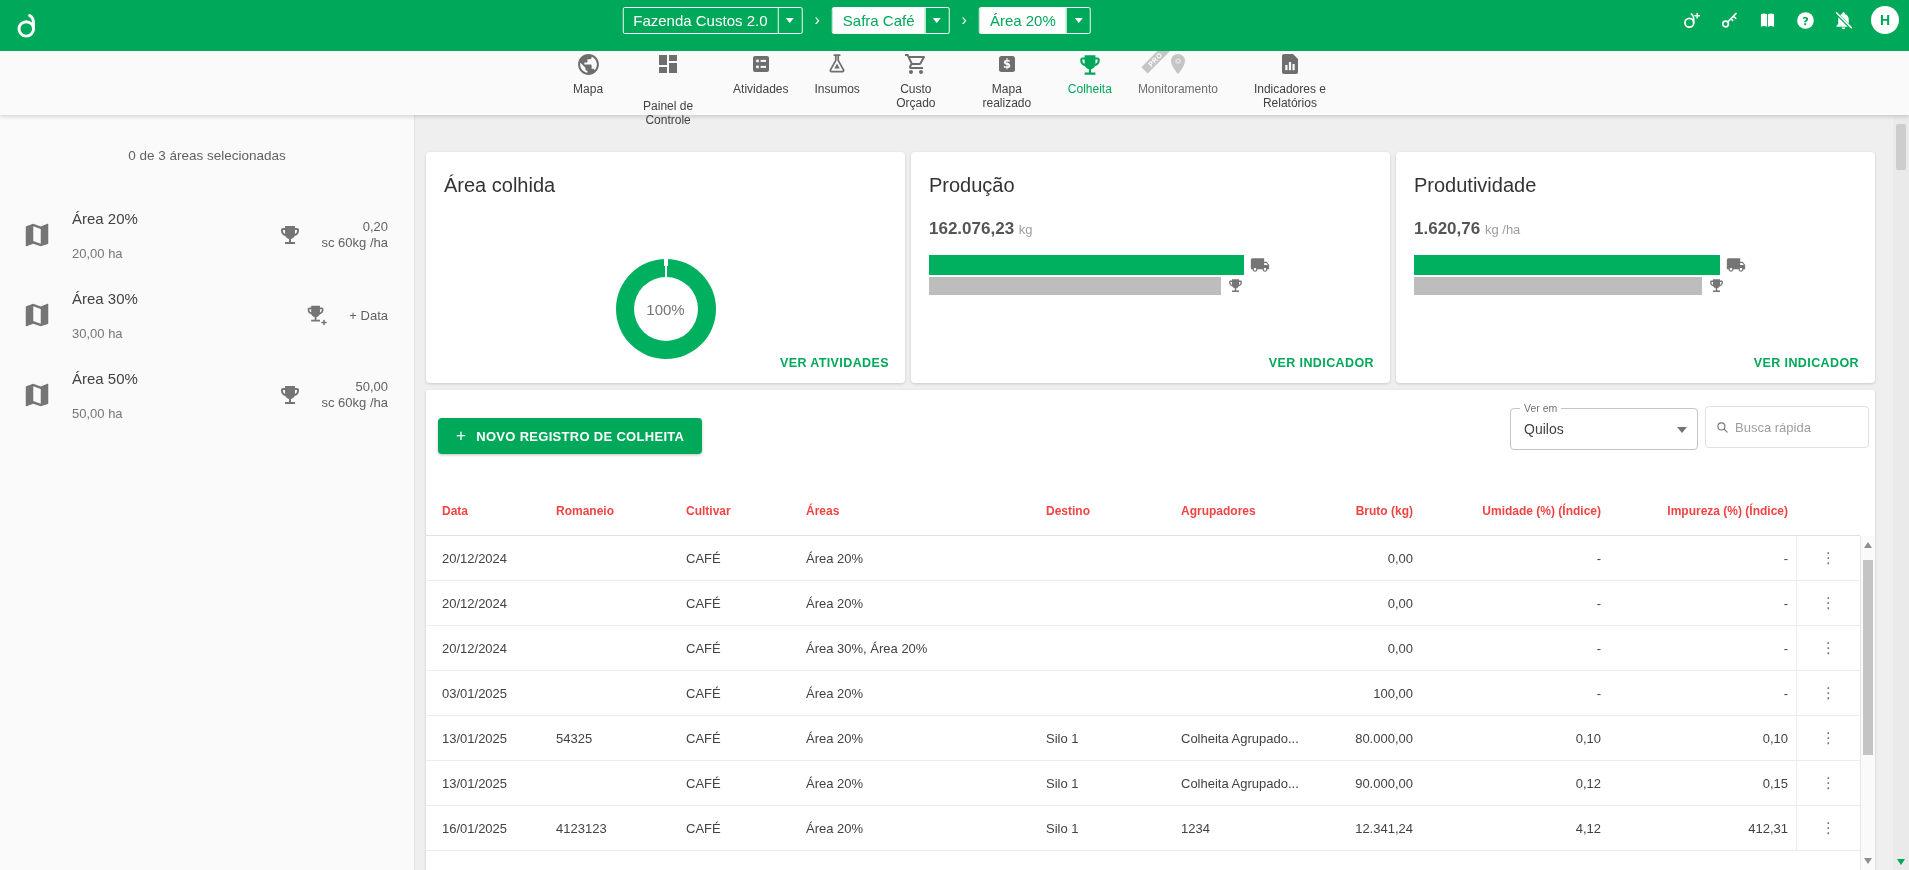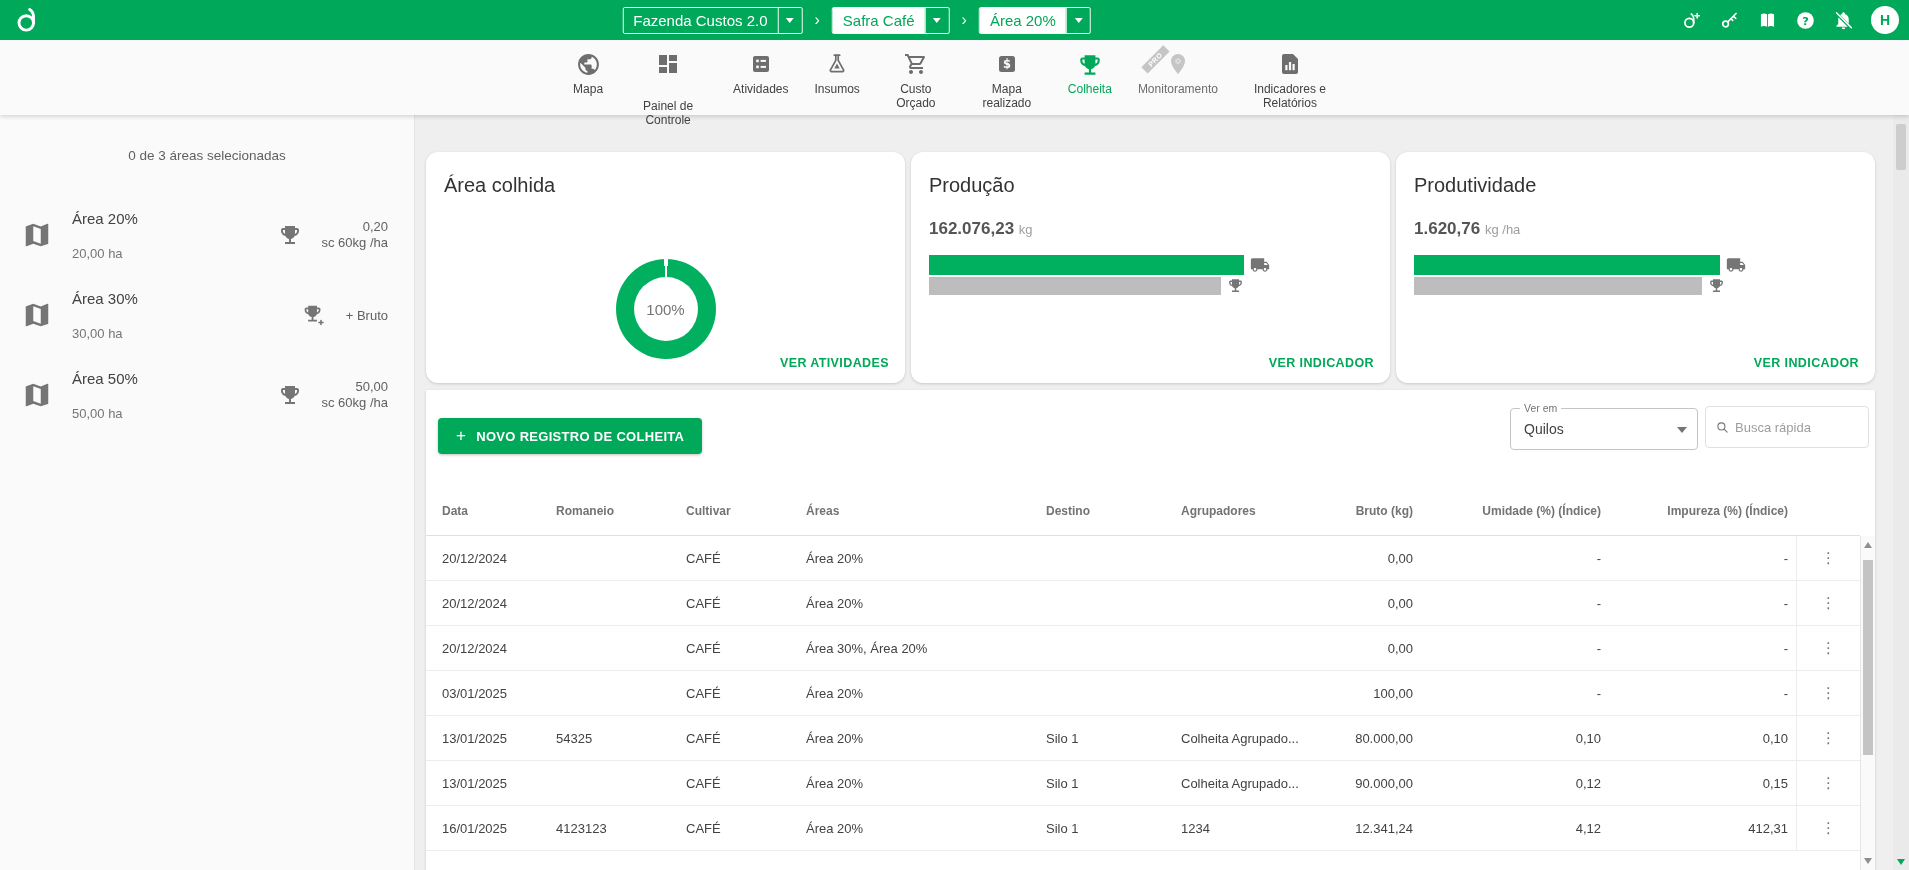--- a/index.html
+++ b/index.html
@@ -1,21 +1,21 @@
 <!DOCTYPE html>
 <html><head>
 <meta charset="utf-8">
 <style>
   * { margin:0; padding:0; box-sizing:border-box; }
   html,body { width:1909px; height:870px; overflow:hidden; }
   body { font-family:"Liberation Sans","DejaVu Sans",sans-serif; background:#efefef; color:#424242; }
   #app { position:relative; width:1909px; height:870px; }
 
   
-  .header { position:absolute; top:0; left:0; right:0; height:40px; background:#00a859; display:flex; align-items:center; z-index:30; }
+  .header { position:absolute; top:0; left:0; right:0; height:51px; background:#00a859; display:flex; align-items:center; z-index:30; }
   .logo { margin-left:14px; width:28px; height:28px; }
   .crumbs { position:absolute; left:calc(50% - 98px); top:0; height:40px; transform:translateX(-50%); display:flex; align-items:center; gap:12px; }
   .crumb-sep { color:#fff; font-size:16px; opacity:.95; }
   .crumb { display:flex; align-items:stretch; height:27px; border:1px solid rgba(255,255,255,.95); border-radius:2px; overflow:hidden; cursor:pointer; }
   .crumb .lbl { display:flex; align-items:center; padding:0 10px; font-size:15px; color:#fff; white-space:nowrap; }
   .crumb .arr { display:flex; align-items:center; justify-content:center; width:24px; border-left:1px solid rgba(255,255,255,.95); }
   .crumb .arr i { width:0; height:0; border-left:4.5px solid transparent; border-right:4.5px solid transparent; border-top:5.5px solid #fff; }
   .crumb.sel .lbl { background:#fff; color:#00a859; }
   .header-actions { position:absolute; right:10px; top:0; height:40px; display:flex; align-items:center; gap:17px; }
   .hicon { width:21px; height:21px; cursor:pointer; display:block; }
@@ -42,21 +42,21 @@
   .area-name { font-size:15px; color:#424242; }
   .area-size { font-size:13px; color:#757575; margin-top:19px; }
   .goal { display:flex; align-items:center; gap:20px; }
   .goal .tico { width:24px; height:24px; position:relative; flex:none; }
   .goal-val { text-align:right; font-size:13px; color:#616161; line-height:1.25; }
   .goal-add { font-size:13px; color:#616161; }
 
   
   .main { position:absolute; top:115px; left:415px; width:1478px; bottom:0; background:#efefef; }
   .cards { position:absolute; top:37px; left:11px; right:18px; height:231px; display:flex; gap:6px; }
-  .card { flex:1; background:#fff; border-radius:12px; box-shadow:0 1px 3px rgba(0,0,0,.16); position:relative; padding:22px 18px; }
+  .card { flex:1; background:#fff; border-radius:4px; box-shadow:0 1px 3px rgba(0,0,0,.16); position:relative; padding:22px 18px; }
   .card-title { font-size:20px; color:#333; font-weight:400; }
   .card-action { position:absolute; right:16px; bottom:13px; font-size:12.5px; font-weight:bold; letter-spacing:.4px; color:#00a859; cursor:pointer; }
   .donut { position:absolute; left:50%; top:107px; transform:translateX(-50%); width:100px; height:100px; border-radius:50%;
            background:conic-gradient(from 358deg,#fff 0 4deg,#00b05e 4deg 360deg); display:flex; align-items:center; justify-content:center; }
   .donut-hole { width:64px; height:64px; border-radius:50%; background:#fff; display:flex; align-items:center; justify-content:center; font-size:15px; color:#757575; }
   .metric { margin-top:22px; font-size:17px; font-weight:bold; color:#555; }
   .metric .unit { font-size:13px; font-weight:normal; color:#9e9e9e; }
   .bars { margin-top:16px; }
   .bar-row { position:relative; height:20px; margin-bottom:2px; }
   .bar { height:100%; }
@@ -71,21 +71,21 @@
   .btn-new .plus { font-size:17px; font-weight:normal; }
   .select-box { position:absolute; right:177px; top:18px; width:188px; height:42px; border:1px solid #c4c4c4; border-radius:4px; background:#fff; cursor:pointer; }
   .select-label { position:absolute; top:-7px; left:9px; background:#fff; padding:0 4px; font-size:10.5px; color:#757575; }
   .select-value { position:absolute; left:13px; top:12px; font-size:14px; color:#424242; }
   .select-arrow { position:absolute; right:10px; top:18px; width:0; height:0; border-left:5px solid transparent; border-right:5px solid transparent; border-top:6px solid #757575; }
   .search-box { position:absolute; right:6px; top:16px; width:164px; height:42px; border:1px solid #e0e0e0; border-radius:4px; background:#fff; display:flex; align-items:center; padding:0 10px; gap:6px; }
   .search-box input { border:none; outline:none; width:100%; font-family:inherit; font-size:13px; color:#424242; background:transparent; }
   .search-box input::placeholder { color:#9e9e9e; }
 
   .thead { position:absolute; left:0; right:15px; top:96px; height:50px; display:flex; align-items:center; border-bottom:1px solid #e0e0e0; }
-  .thead .cell { font-size:12px; font-weight:bold; color:#737373; }
+  .thead .cell { font-size:12px; font-weight:bold; color:#ef4444; }
   .tbody { position:absolute; left:0; right:15px; top:146px; bottom:0; overflow:hidden; }
   .trow { height:45px; display:flex; align-items:center; border-bottom:1px solid #ececec; background:#fff; }
   .trow .cell { font-size:13px; color:#424242; white-space:nowrap; overflow:hidden; }
   .cell { padding-right:8px; }
   .c-data { width:130px; padding-left:16px; } .c-rom { width:130px; } .c-cul { width:120px; } .c-areas { width:240px; }
   .c-dest { width:135px; } .c-agr { width:146px; } .c-bruto { width:94px; text-align:right; }
   .c-umi { width:188px; text-align:right; } .c-imp { width:187px; text-align:right; }
   .c-menu { width:64px; border-left:1px solid #ececec; align-self:stretch; display:flex; align-items:center; justify-content:center; padding:0; }
   .thead .c-menu { border-left:none; }
   .kebab { color:#757575; font-size:15px; cursor:pointer; padding:0 8px; letter-spacing:0; }
@@ -281,21 +281,21 @@
           </svg>
         <div class="area-meta">
           <div class="area-name">Área 30%</div>
           <div class="area-size">30,00 ha</div>
         </div>
         <div class="goal">
           <svg class="tico" viewBox="0 0 24 24">
             <path fill="#757575" transform="scale(.88)" d="M19 5h-2V3H7v2H5c-1.1 0-2 .9-2 2v1c0 2.55 1.92 4.63 4.39 4.94.63 1.5 1.98 2.63 3.61 2.96V19H7v2h10v-2h-4v-3.1c1.63-.33 2.98-1.46 3.61-2.96C19.08 12.63 21 10.55 21 8V7c0-1.1-.9-2-2-2zM5 8V7h2v3.82C5.84 10.4 5 9.3 5 8zm14 0c0 1.3-.84 2.4-2 2.82V7h2v1z"></path>
             <path d="M19 17.5v4M17 19.5h4" stroke="#757575" stroke-width="1.6" stroke-linecap="round"></path>
           </svg>
-          <span class="goal-add">+ Bruto</span>
+          <span class="goal-add">+ Data</span>
         </div>
       </div>
 
       <div class="area-item">
         <svg class="map" viewBox="0 0 24 24">
             <path fill="#757575" d="M20.5 3l-.16.03L15 5.1 9 3 3.36 4.9c-.21.07-.36.25-.36.48V20.5c0 .28.22.5.5.5l.16-.03L9 18.9l6 2.1 5.64-1.9c.21-.07.36-.25.36-.48V3.5c0-.28-.22-.5-.5-.5zM15 19l-6-2.11V5l6 2.11V19z"></path>
           </svg>
         <div class="area-meta">
           <div class="area-name">Área 50%</div>
           <div class="area-size">50,00 ha</div>

